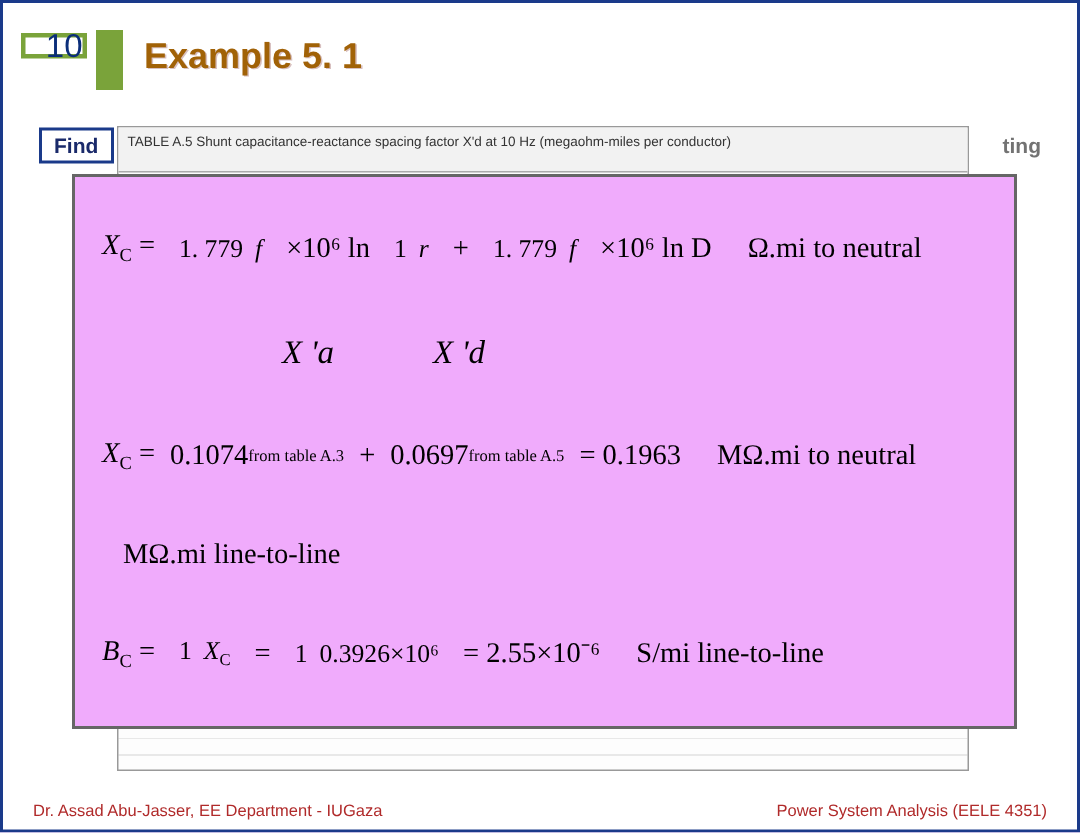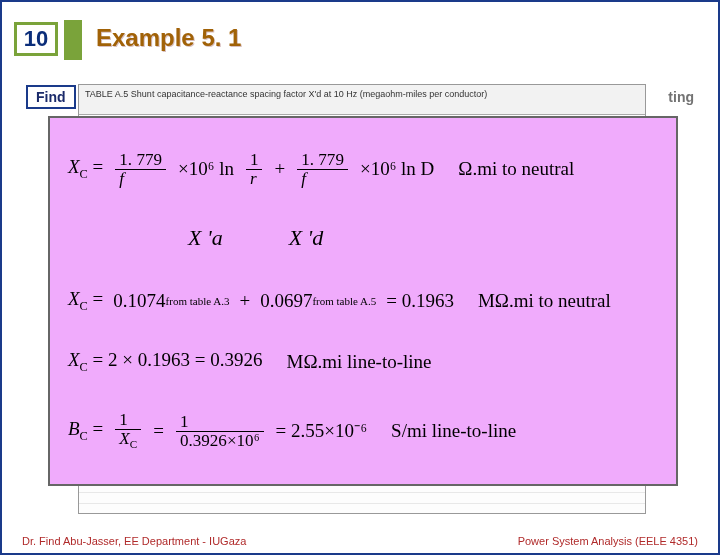--- a/index.html
+++ b/index.html
@@ -14,25 +14,25 @@
 
   
   .topbar {
     position: absolute;
     top: 12px; left: 0; right: 0;
     height: 48px;
   }
   .pagenum-box {
     position: absolute;
     left: 12px; top: 8px;
-    width: 44px; height: 34px;
+    width: 44px; height: 17px;
     border: 3px solid #7aa33a;
     background: #fff;
-    display: flex; align-items: center; justify-content: center;
-    font-size: 22px; font-weight: bold; color: #0b2e7a;
+    display: flex; align-items: center; justify-content: flex-end;
+    font-size: 22px; font-weight: normal; color: #0b2e7a;
   }
   .accent-block {
     position: absolute;
     left: 62px; top: 6px;
     width: 18px; height: 40px;
     background: #7aa33a;
   }
   .title {
     position: absolute;
     left: 94px; top: 10px;
@@ -86,21 +86,21 @@
     border: 2px solid #666;
     padding: 14px 18px;
     font-family: "Times New Roman", serif;
     font-size: 19px;
     color: #000;
     display: flex; flex-direction: column; justify-content: space-around;
   }
   .row { display: flex; align-items: center; gap: 10px; line-height: 1.05; }
   .sym { font-style: italic; }
   .sub { font-size: 0.65em; vertical-align: sub; }
-  .frac { display: inline-flex; flex-direction: column; align-items: flex-start; vertical-align: middle; margin: 0 2px; }
+  .frac { display: inline-flex; align-items: flex-start; vertical-align: middle; margin: 0 2px; }
   .frac .num, .frac .den { padding: 0 4px; font-size: 0.9em; white-space: nowrap; }
   .frac .bar { border-top: 1.5px solid #000; align-self: stretch; }
   .undernote { display:inline-flex; flex-direction:row; align-items:center; }
   .undernote .tiny { font-size: 11px; font-family: "Times New Roman", serif; margin-top: 2px; }
   .unit { margin-left: 14px; font-family: "Times New Roman", serif; }
 
   .midrow { display:flex; gap: 66px; padding-left: 120px; font-style: italic; font-size: 22px; }
 
   
   .footer {
@@ -173,21 +173,20 @@
       <span>+</span>
       <span class="undernote">
         <span>0.0697</span>
         <span class="tiny">from table A.5</span>
       </span>
       <span>= 0.1963</span>
       <span class="unit">MΩ.mi to neutral</span>
     </div>
 
     <div class="row">
-      <span><span class="sym">X</span><span class="sub">C</span> = 2 × 0.1963 = 0.3926</span>
       <span class="unit">MΩ.mi line-to-line</span>
     </div>
 
     <div class="row">
       <span><span class="sym">B</span><span class="sub">C</span> =</span>
       <span class="frac">
         <span class="num">1</span>
         <span class="bar"></span>
         <span class="den"><span class="sym">X</span><span class="sub">C</span></span>
       </span>
@@ -197,17 +196,17 @@
         <span class="bar"></span>
         <span class="den">0.3926×10⁶</span>
       </span>
       <span>= 2.55×10⁻⁶</span>
       <span class="unit">S/mi line-to-line</span>
     </div>
 
   </div>
 
   <div class="footer">
-    <span>Dr. Find Abu-Jasser, EE Department - IUGaza</span>
+    <span>Dr. Assad Abu-Jasser, EE Department - IUGaza</span>
     <span>Power System Analysis (EELE 4351)</span>
   </div>
 
 </div>
 
 </body></html>

